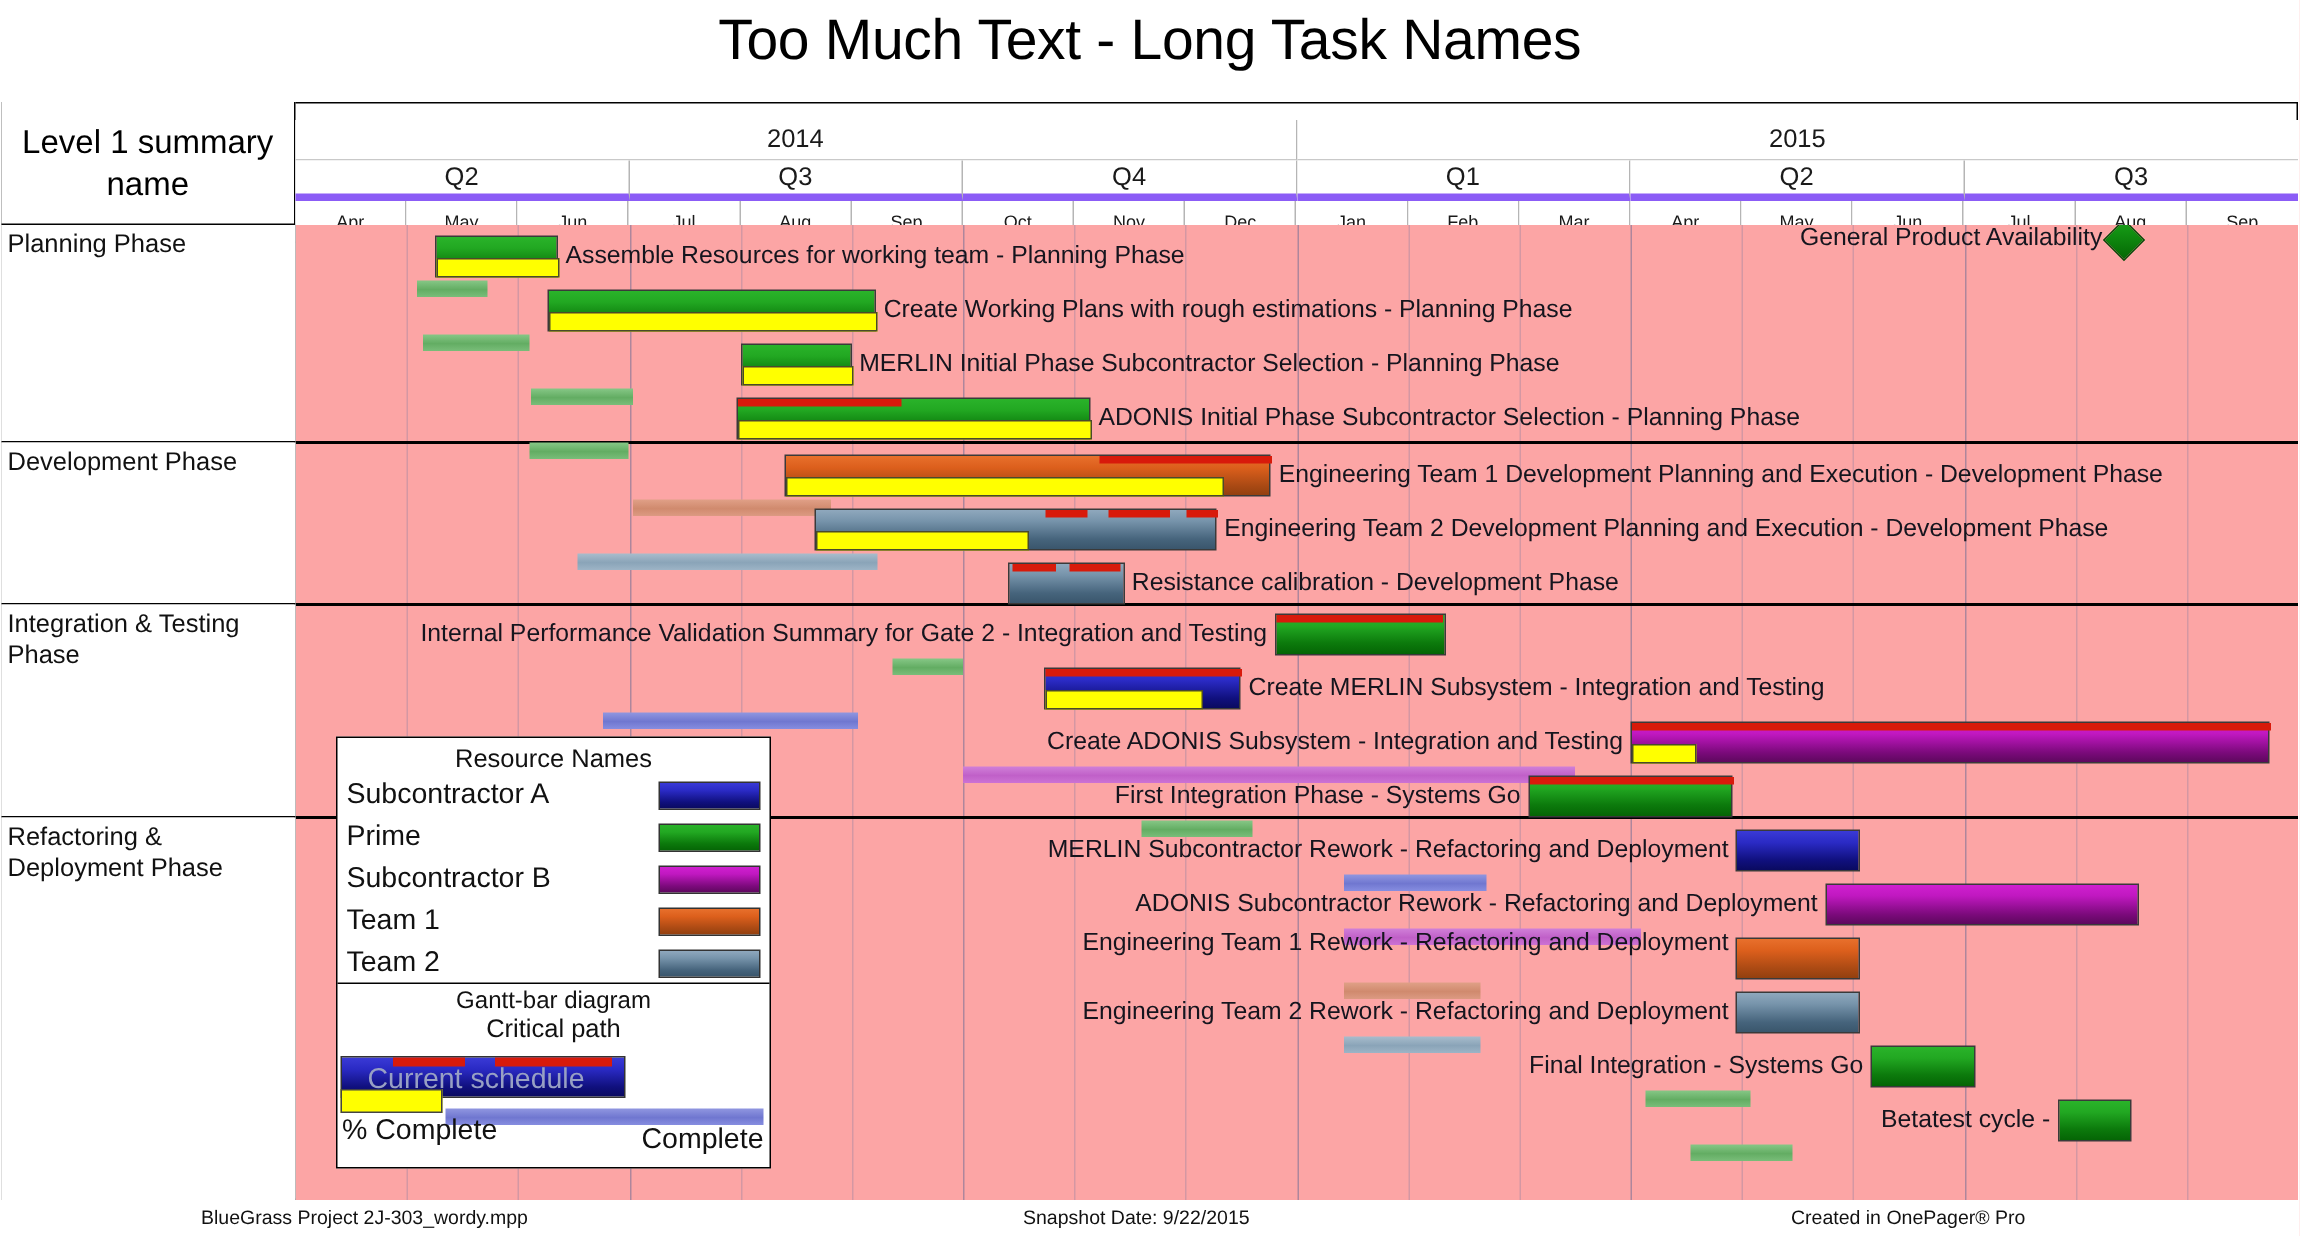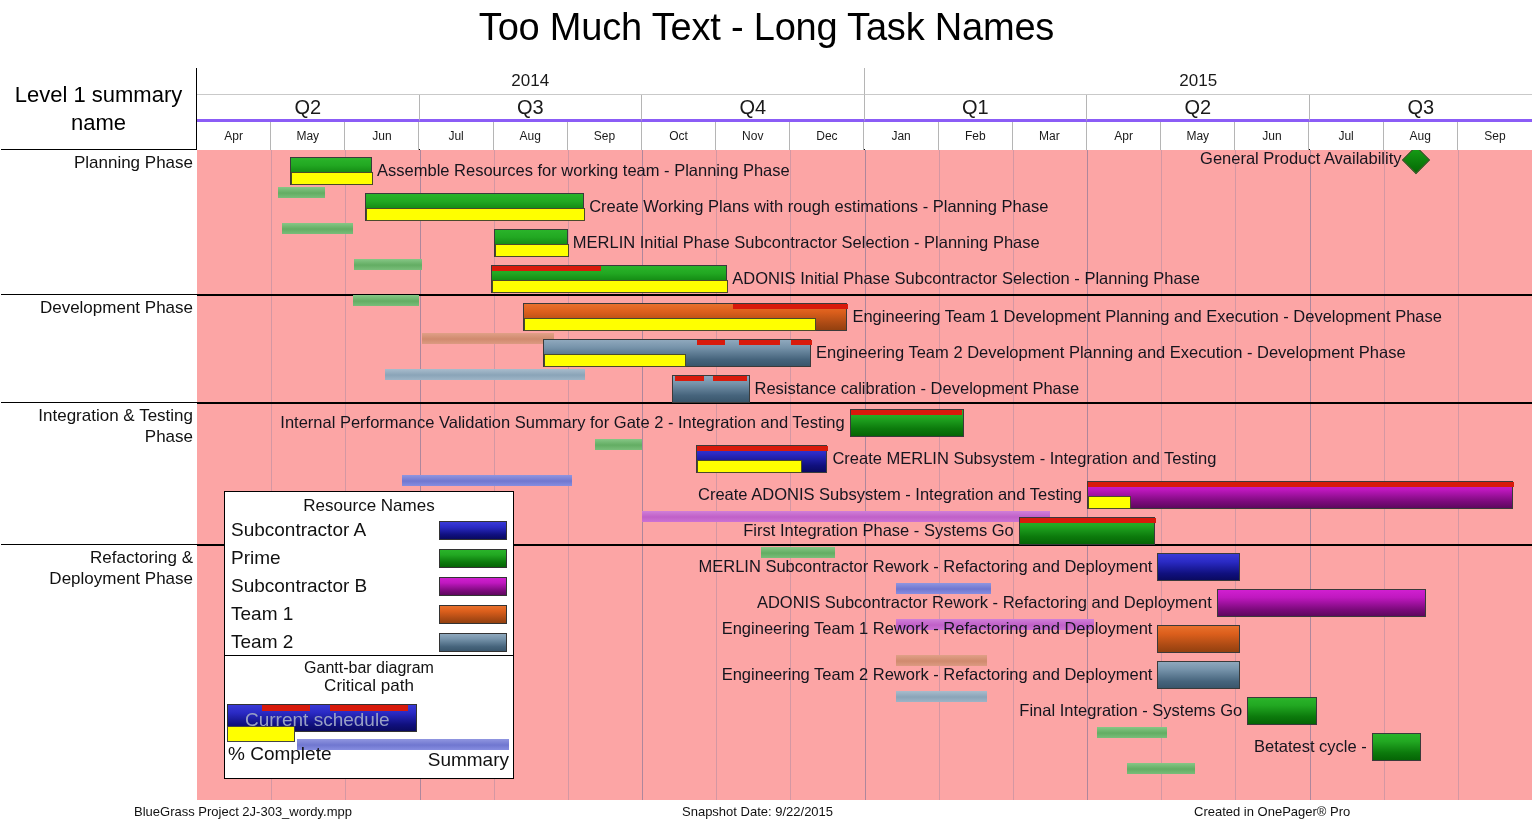--- a/index.html
+++ b/index.html
@@ -31,56 +31,55 @@
   
   .hdr-corner {
     position: absolute; left: 1px; top: 68px;
     width: 196px; height: 82px;
     border-right: 1px solid #000; border-bottom: 1px solid #000;
     display: flex; align-items: center; justify-content: center;
     text-align: center; font-size: 22px; color: #000; line-height: 1.25;
     padding: 0 8px; background: #fff;
   }
   .hdr-area {
-    position: absolute; left: 197px; top: 68px;
+    position: absolute; left: 197px; top: 80px;
     width: 1335px; height: 82px; background: #fff;
     border-bottom: 1px solid #000;
   }
   .yr-row, .qt-row, .mo-row { position: absolute; left: 0; width: 100%; }
   .yr-row { top: 0; height: 27px; }
   .qt-row { top: 27px; height: 27px; }
   .mo-row { top: 54px; height: 28px; }
 
   .yr-cell, .qt-cell, .mo-cell {
     position: absolute; top: 0; height: 100%;
     display: flex; align-items: center; justify-content: center;
     font-size: 17px; color: #1a1a1a; background: #fff;
     border-right: 1px solid #b5b5b5;
   }
   .yr-cell { border-bottom: 1px solid #c9c9c9; }
-  .qt-cell { border-bottom: 3px solid #8b5cf6; font-size: 20px; }
+  .qt-cell { border-bottom: 5px solid #8b5cf6; font-size: 17px; }
   .mo-cell { font-size: 12px; text-align: center; }
   .yr-cell.last, .qt-cell.last, .mo-cell.last { border-right: none; }
 
   
   .body-area {
     position: absolute; left: 1px; top: 150px;
     width: 1531px; height: 650px;
   }
   .label-col {
     position: absolute; left: 0; top: 0; width: 196px; height: 100%;
     border-right: 1px solid #000; background: #fff; z-index: 5;
   }
   .phase-label {
     position: absolute; left: 0; width: 196px;
     padding: 3px 4px 0 4px;
     font-size: 17px; color: #111; line-height: 1.22;
     border-bottom: 1.5px solid #000;
     background: #fff;
-    text-align: right;
   }
   .phase-label.last { border-bottom: none; }
 
   .plot {
     position: absolute; left: 196px; top: 0;
     width: 1335px; height: 650px;
     background: #fca5a5; overflow: hidden;
   }
   .vline {
     position: absolute; top: 0; bottom: 0; width: 1px;
@@ -368,21 +367,21 @@
       <div class="gb-crit">Critical path</div>
       <div class="gb-canvas">
         <div class="gb-bar f-subA">
           <div class="gb-crit1"></div>
           <div class="gb-crit2"></div>
         </div>
         <div class="gb-pct"></div>
         <div class="gb-curlabel">Current schedule</div>
         <div class="gb-base"></div>
         <div class="gb-pctlabel">% Complete</div>
-        <div class="gb-baselabel">Summary</div>
+        <div class="gb-baselabel">Complete</div>
       </div>
     </div>
   </div>
 
   <div class="footer">
     <div class="ft ft-l">BlueGrass Project 2J-303_wordy.mpp</div>
     <div class="ft ft-c">Snapshot Date: 9/22/2015</div>
     <div class="ft ft-r">Created in OnePager® Pro</div>
   </div>
 

